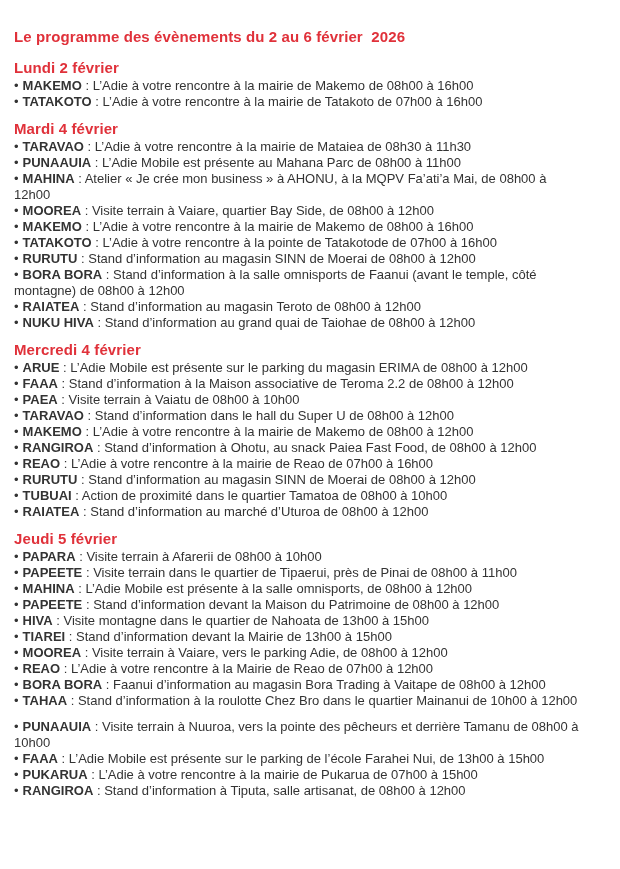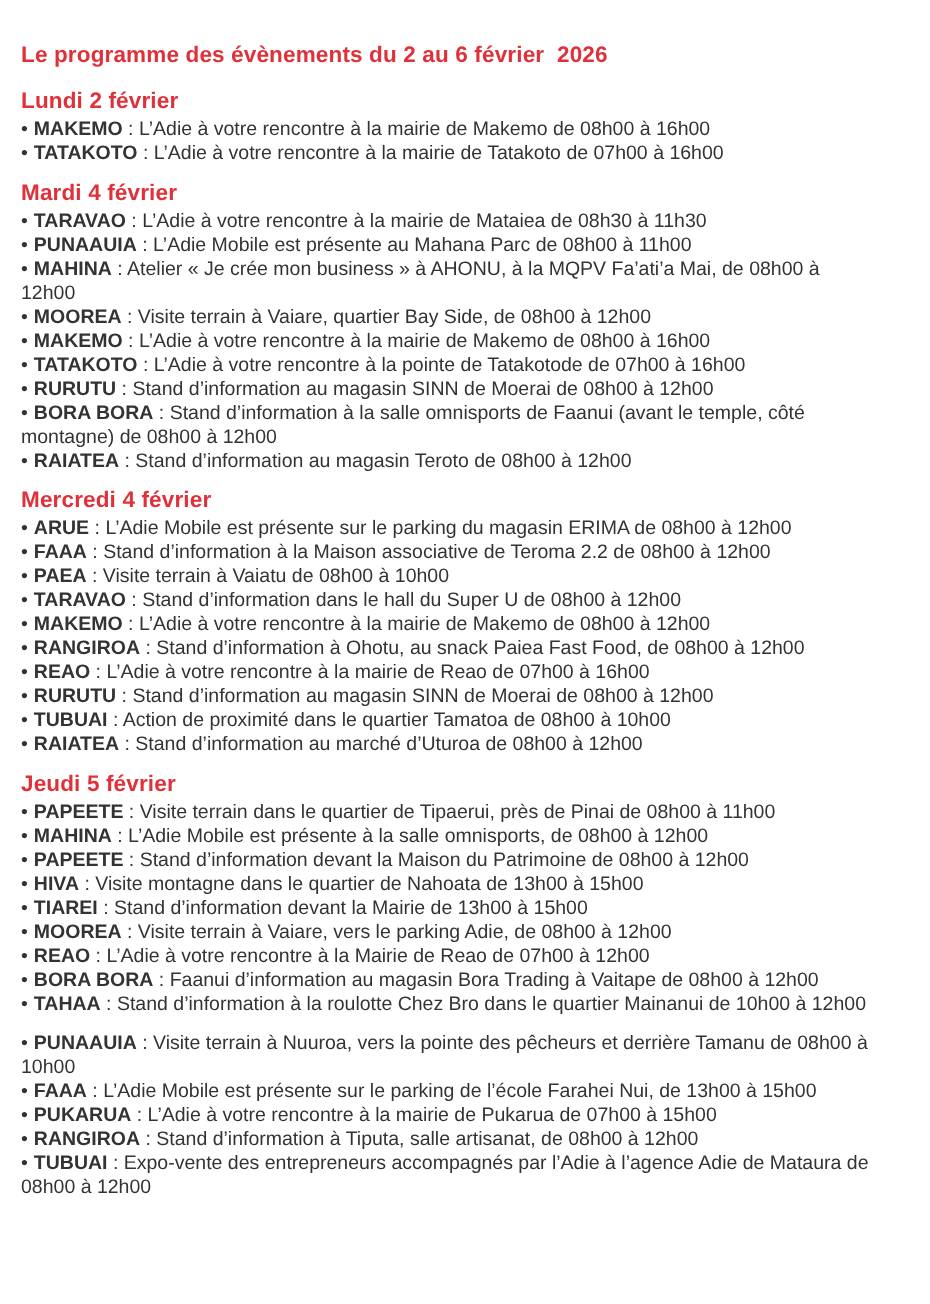--- a/index.html
+++ b/index.html
@@ -56,47 +56,48 @@
         <h2 class="day-heading">Mardi 4 février</h2>
         <p class="item"><span class="bullet">•</span><span class="loc">TARAVAO</span><span class="sep"> : </span><span>L’Adie à votre rencontre à la mairie de Mataiea de 08h30 à 11h30</span></p>
         <p class="item"><span class="bullet">•</span><span class="loc">PUNAAUIA</span><span class="sep"> : </span><span>L’Adie Mobile est présente au Mahana Parc de 08h00 à 11h00</span></p>
         <p class="item"><span class="bullet">•</span><span class="loc">MAHINA</span><span class="sep"> : </span><span>Atelier « Je crée mon business » à AHONU, à la MQPV Fa’ati’a Mai, de 08h00 à 12h00</span></p>
         <p class="item"><span class="bullet">•</span><span class="loc">MOOREA</span><span class="sep"> : </span><span>Visite terrain à Vaiare, quartier Bay Side, de 08h00 à 12h00</span></p>
         <p class="item"><span class="bullet">•</span><span class="loc">MAKEMO</span><span class="sep"> : </span><span>L’Adie à votre rencontre à la mairie de Makemo de 08h00 à 16h00</span></p>
         <p class="item"><span class="bullet">•</span><span class="loc">TATAKOTO</span><span class="sep"> : </span><span>L’Adie à votre rencontre à la pointe de Tatakotode de 07h00 à 16h00</span></p>
         <p class="item"><span class="bullet">•</span><span class="loc">RURUTU</span><span class="sep"> : </span><span>Stand d’information au magasin SINN de Moerai de 08h00 à 12h00</span></p>
         <p class="item"><span class="bullet">•</span><span class="loc">BORA BORA</span><span class="sep"> : </span><span>Stand d’information à la salle omnisports de Faanui (avant le temple, côté montagne) de 08h00 à 12h00</span></p>
         <p class="item"><span class="bullet">•</span><span class="loc">RAIATEA</span><span class="sep"> : </span><span>Stand d’information au magasin Teroto de 08h00 à 12h00</span></p>
+        <p class="item"><span class="bullet">•</span><span class="loc">NUKU HIVA</span><span class="sep"> : </span><span>Stand d’information au grand quai de Taiohae de 08h00 à 12h00</span></p>
       </section>
       <section class="day">
         <h2 class="day-heading">Mercredi 4 février</h2>
         <p class="item"><span class="bullet">•</span><span class="loc">ARUE</span><span class="sep"> : </span><span>L’Adie Mobile est présente sur le parking du magasin ERIMA de 08h00 à 12h00</span></p>
         <p class="item"><span class="bullet">•</span><span class="loc">FAAA</span><span class="sep"> : </span><span>Stand d’information à la Maison associative de Teroma 2.2 de 08h00 à 12h00</span></p>
         <p class="item"><span class="bullet">•</span><span class="loc">PAEA</span><span class="sep"> : </span><span>Visite terrain à Vaiatu de 08h00 à 10h00</span></p>
         <p class="item"><span class="bullet">•</span><span class="loc">TARAVAO</span><span class="sep"> : </span><span>Stand d’information dans le hall du Super U de 08h00 à 12h00</span></p>
         <p class="item"><span class="bullet">•</span><span class="loc">MAKEMO</span><span class="sep"> : </span><span>L’Adie à votre rencontre à la mairie de Makemo de 08h00 à 12h00</span></p>
         <p class="item"><span class="bullet">•</span><span class="loc">RANGIROA</span><span class="sep"> : </span><span>Stand d’information à Ohotu, au snack Paiea Fast Food, de 08h00 à 12h00</span></p>
         <p class="item"><span class="bullet">•</span><span class="loc">REAO</span><span class="sep"> : </span><span>L’Adie à votre rencontre à la mairie de Reao de 07h00 à 16h00</span></p>
         <p class="item"><span class="bullet">•</span><span class="loc">RURUTU</span><span class="sep"> : </span><span>Stand d’information au magasin SINN de Moerai de 08h00 à 12h00</span></p>
         <p class="item"><span class="bullet">•</span><span class="loc">TUBUAI</span><span class="sep"> : </span><span>Action de proximité dans le quartier Tamatoa de 08h00 à 10h00</span></p>
         <p class="item"><span class="bullet">•</span><span class="loc">RAIATEA</span><span class="sep"> : </span><span>Stand d’information au marché d’Uturoa de 08h00 à 12h00</span></p>
       </section>
       <section class="day">
         <h2 class="day-heading">Jeudi 5 février</h2>
+        <p class="item"><span class="bullet">•</span><span class="loc">PAPARA</span><span class="sep"> : </span><span>Visite terrain à Afarerii de 08h00 à 10h00</span></p>
         <p class="item"><span class="bullet">•</span><span class="loc">PAPEETE</span><span class="sep"> : </span><span>Visite terrain dans le quartier de Tipaerui, près de Pinai de 08h00 à 11h00</span></p>
         <p class="item"><span class="bullet">•</span><span class="loc">MAHINA</span><span class="sep"> : </span><span>L’Adie Mobile est présente à la salle omnisports, de 08h00 à 12h00</span></p>
         <p class="item"><span class="bullet">•</span><span class="loc">PAPEETE</span><span class="sep"> : </span><span>Stand d’information devant la Maison du Patrimoine de 08h00 à 12h00</span></p>
         <p class="item"><span class="bullet">•</span><span class="loc">HIVA</span><span class="sep"> : </span><span>Visite montagne dans le quartier de Nahoata de 13h00 à 15h00</span></p>
         <p class="item"><span class="bullet">•</span><span class="loc">TIAREI</span><span class="sep"> : </span><span>Stand d’information devant la Mairie de 13h00 à 15h00</span></p>
         <p class="item"><span class="bullet">•</span><span class="loc">MOOREA</span><span class="sep"> : </span><span>Visite terrain à Vaiare, vers le parking Adie, de 08h00 à 12h00</span></p>
         <p class="item"><span class="bullet">•</span><span class="loc">REAO</span><span class="sep"> : </span><span>L’Adie à votre rencontre à la Mairie de Reao de 07h00 à 12h00</span></p>
         <p class="item"><span class="bullet">•</span><span class="loc">BORA BORA</span><span class="sep"> : </span><span>Faanui d’information au magasin Bora Trading à Vaitape de 08h00 à 12h00</span></p>
         <p class="item"><span class="bullet">•</span><span class="loc">TAHAA</span><span class="sep"> : </span><span>Stand d’information à la roulotte Chez Bro dans le quartier Mainanui de 10h00 à 12h00</span></p>
       </section>
       <section class="day">
         <p class="item"><span class="bullet">•</span><span class="loc">PUNAAUIA</span><span class="sep"> : </span><span>Visite terrain à Nuuroa, vers la pointe des pêcheurs et derrière Tamanu de 08h00 à 10h00</span></p>
         <p class="item"><span class="bullet">•</span><span class="loc">FAAA</span><span class="sep"> : </span><span>L’Adie Mobile est présente sur le parking de l’école Farahei Nui, de 13h00 à 15h00</span></p>
         <p class="item"><span class="bullet">•</span><span class="loc">PUKARUA</span><span class="sep"> : </span><span>L’Adie à votre rencontre à la mairie de Pukarua de 07h00 à 15h00</span></p>
         <p class="item"><span class="bullet">•</span><span class="loc">RANGIROA</span><span class="sep"> : </span><span>Stand d’information à Tiputa, salle artisanat, de 08h00 à 12h00</span></p>
-        <p class="item"><span class="bullet">•</span><span class="loc">TUBUAI</span><span class="sep"> : </span><span>Expo-vente des entrepreneurs accompagnés par l’Adie à l’agence Adie de Mataura de 08h00 à 12h00</span></p>
       </section>
     </div>
 </div>
 
 </body></html>

